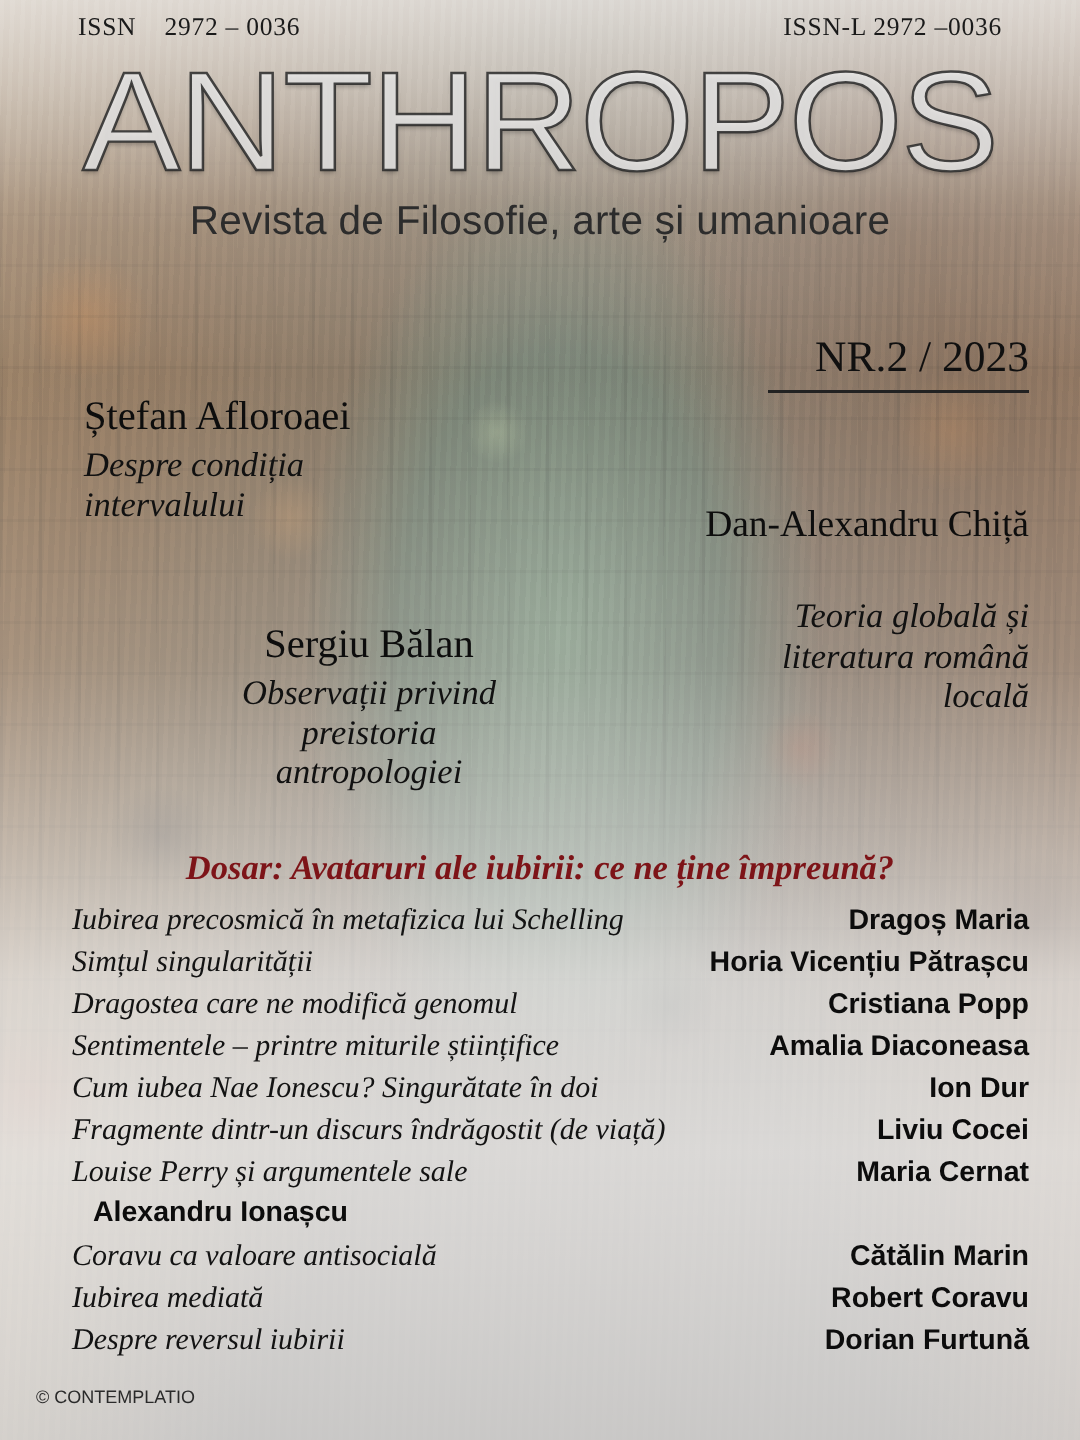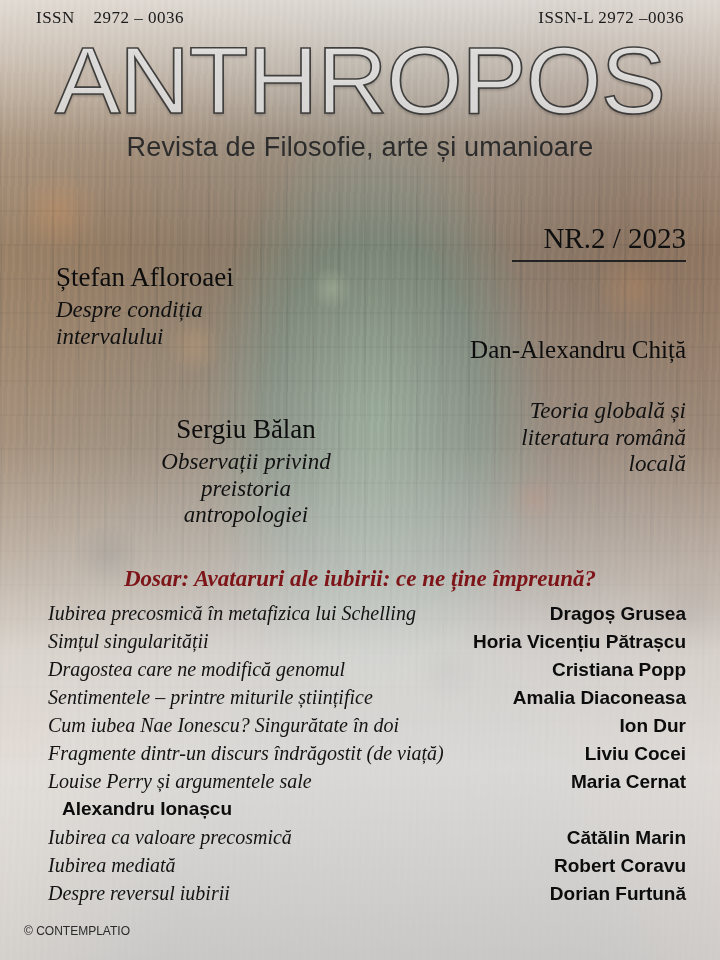--- a/index.html
+++ b/index.html
@@ -73,21 +73,21 @@
   }
 
   .content { position: absolute; inset: 0; }
 
   
   .issn-row {
     position: absolute;
     top: 8px; left: 0; right: 0;
     display: flex;
     justify-content: space-between;
-    padding: 0 36px;
+    padding: 0 52px;
     font-family: "Liberation Serif", serif;
     font-size: 17px;
     letter-spacing: .5px;
     color: #1a1a1a;
   }
   .issn-left span { margin-right: 14px; }
 
   
   .masthead {
     position: absolute;
@@ -258,21 +258,21 @@
         <div>preistoria</div>
         <div>antropologiei</div>
       </div>
     </div>
 
     <div class="dossier-title">Dosar: Avataruri ale iubirii: ce ne ține împreună?</div>
 
     <div class="toc">
       <div class="toc-row">
         <div class="toc-article">Iubirea precosmică în metafizica lui Schelling</div>
-        <div class="toc-author">Dragoș Grusea</div>
+        <div class="toc-author">Dragoș Maria</div>
       </div>
       <div class="toc-row">
         <div class="toc-article">Simțul singularității</div>
         <div class="toc-author">Horia Vicențiu Pătrașcu</div>
       </div>
       <div class="toc-row">
         <div class="toc-article">Dragostea care ne modifică genomul</div>
         <div class="toc-author">Cristiana Popp</div>
       </div>
       <div class="toc-row">
@@ -288,21 +288,21 @@
         <div class="toc-author">Liviu Cocei</div>
       </div>
       <div class="toc-row">
         <div class="toc-article">Louise Perry și argumentele sale</div>
         <div class="toc-author">Maria Cernat</div>
       </div>
       <div class="toc-row">
         <div class="toc-author">Alexandru Ionașcu</div>
       </div>
       <div class="toc-row">
-        <div class="toc-article">Iubirea ca valoare precosmică</div>
+        <div class="toc-article">Coravu ca valoare antisocială</div>
         <div class="toc-author">Cătălin Marin</div>
       </div>
       <div class="toc-row">
         <div class="toc-article">Iubirea mediată</div>
         <div class="toc-author">Robert Coravu</div>
       </div>
       <div class="toc-row">
         <div class="toc-article">Despre reversul iubirii</div>
         <div class="toc-author">Dorian Furtună</div>
       </div>

